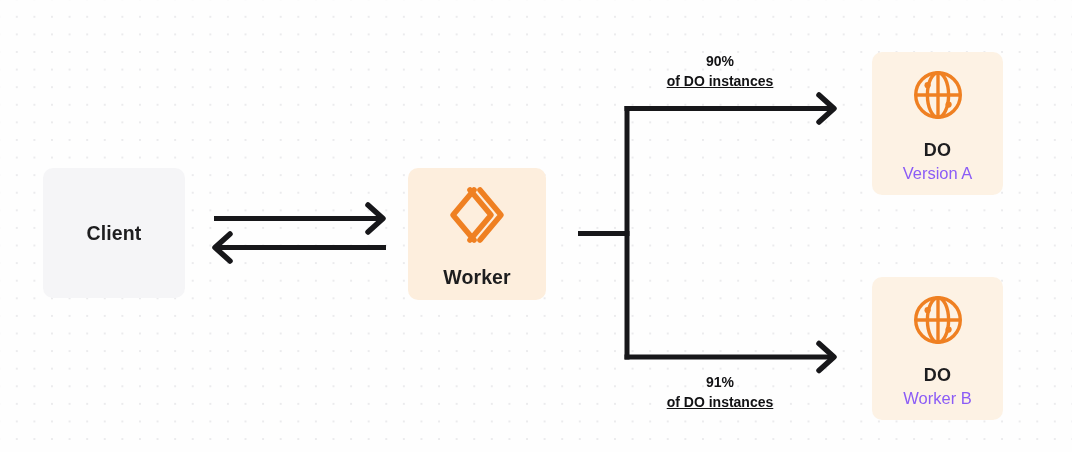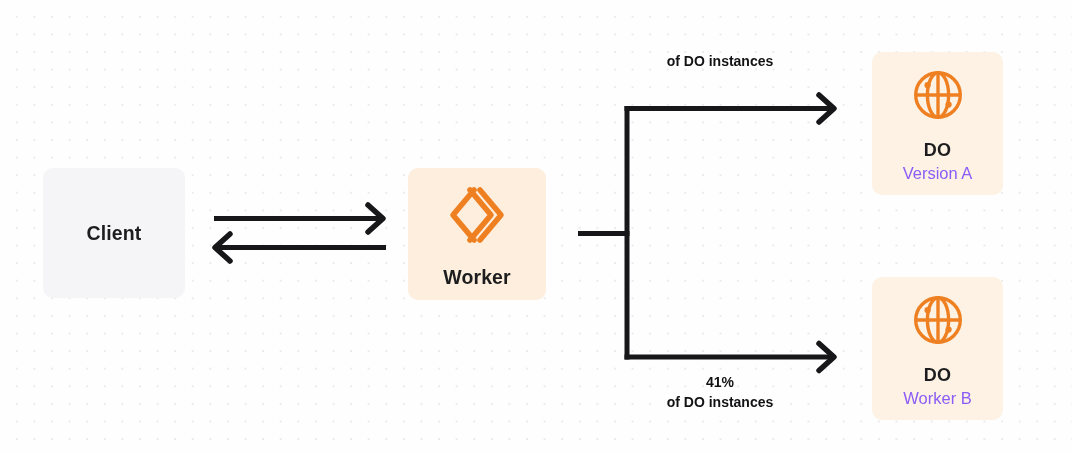--- a/index.html
+++ b/index.html
@@ -99,21 +99,21 @@
   .edge-label {
     position: absolute;
     text-align: center;
     font-size: 14px;
     font-weight: bold;
     color: #121214;
     line-height: 1.42;
     white-space: nowrap;
   }
   .edge-label .pct { display: block; }
-  .edge-label .desc { display: block; }
+  .edge-label .desc { display: block; text-decoration: underline; }
 
   .label-top {
     left: 625px;
     top: 52px;
     width: 190px;
   }
   .label-bottom {
     left: 625px;
     top: 373px;
     width: 190px;
@@ -218,21 +218,22 @@
         </g>
         <circle cx="16.6" cy="17.2" r="3.1" fill="#ef8022"></circle>
         <circle cx="37.6" cy="36.6" r="3.1" fill="#ef8022"></circle>
       </svg>
     </span>
     <span class="node-title">DO</span>
     <span class="node-sub">Worker B</span>
   </div>
 
   <div class="edge-label label-top">
+    <span class="pct">90%</span>
     <span class="desc">of DO instances</span>
   </div>
 
   <div class="edge-label label-bottom">
-    <span class="pct">41%</span>
+    <span class="pct">91%</span>
     <span class="desc">of DO instances</span>
   </div>
 
 </div>
 
 </body></html>

